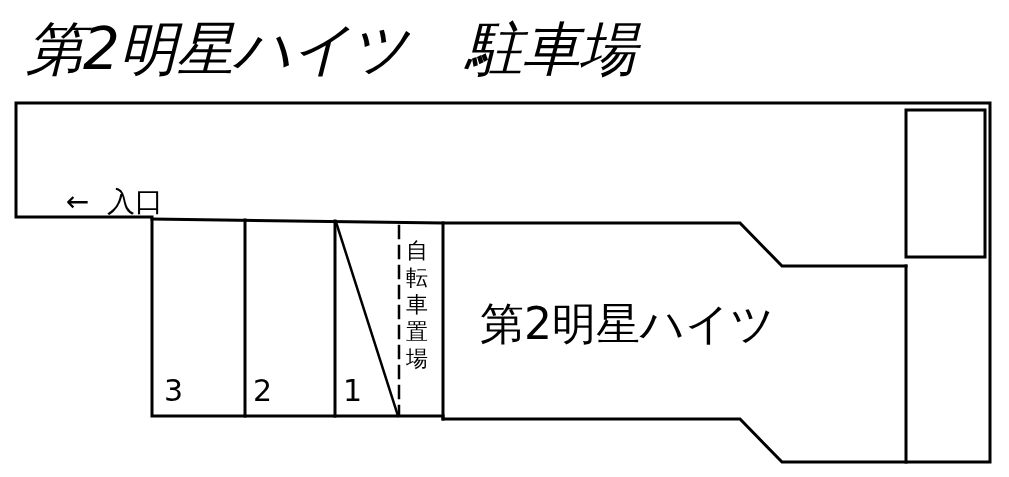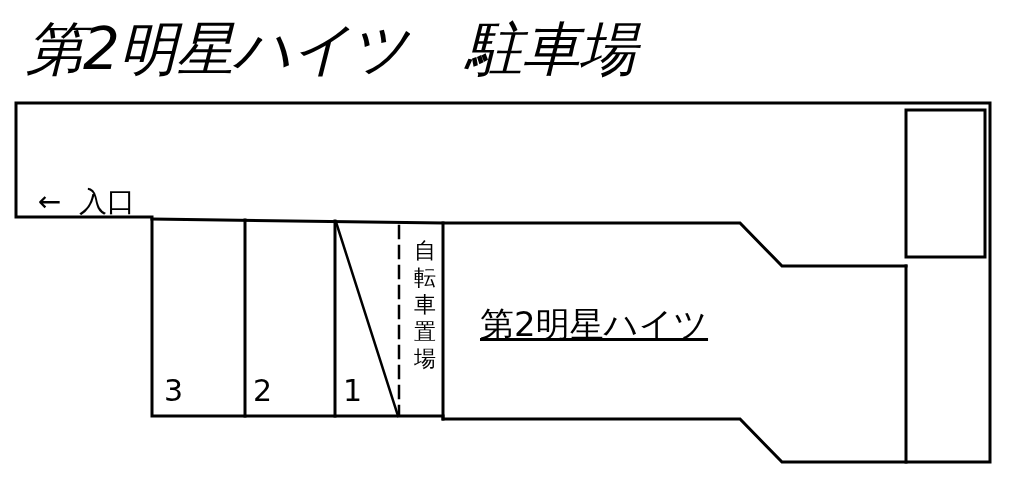--- a/index.html
+++ b/index.html
@@ -2,25 +2,25 @@
 <html><head>
 <meta charset="utf-8">
 <style>
   html, body { margin: 0; padding: 0; background: #ffffff; }
   body { width: 1009px; height: 477px; position: relative; overflow: hidden;
          font-family: "DejaVu Sans", "Liberation Sans", sans-serif; color: #000; }
   .title { position: absolute; left: 26px; top: 14px; font-size: 58px; line-height: 70px;
            letter-spacing: -1px; white-space: pre; font-style: italic; }
   svg.map { position: absolute; left: 0; top: 0; }
   .lbl { position: absolute; white-space: pre; }
-  .entrance { left: 20px; top: 148px; font-size: 28px; line-height: 36px; }
+  .entrance { left: 48px; top: 148px; font-size: 28px; line-height: 36px; }
   .slot-num { font-size: 30px; line-height: 34px; top: 374px; }
   .bike { left: 406px; top: 237px; width: 30px; font-size: 22px; line-height: 27px;
-          text-align: right; white-space: normal; word-break: break-all; }
-  .building { left: 480px; top: 303px; font-size: 34px; line-height: 42px; text-decoration: underline; }
+          text-align: left; white-space: normal; word-break: break-all; }
+  .building { left: 480px; top: 303px; font-size: 44px; line-height: 42px; }
 </style>
 </head>
 <body>
 
 <div class="title">第2明星ハイツ　駐車場</div>
 
 <svg class="map" width="1009" height="477" viewBox="0 0 1009 477">
   <g fill="none" stroke="#000" stroke-width="3" stroke-linecap="square">
 
     <path d="M16 103 L990 103 L990 462 L782 462 L740 419 L443 419 L443 416 L152 416 L152 217 L16 217 Z"></path>

